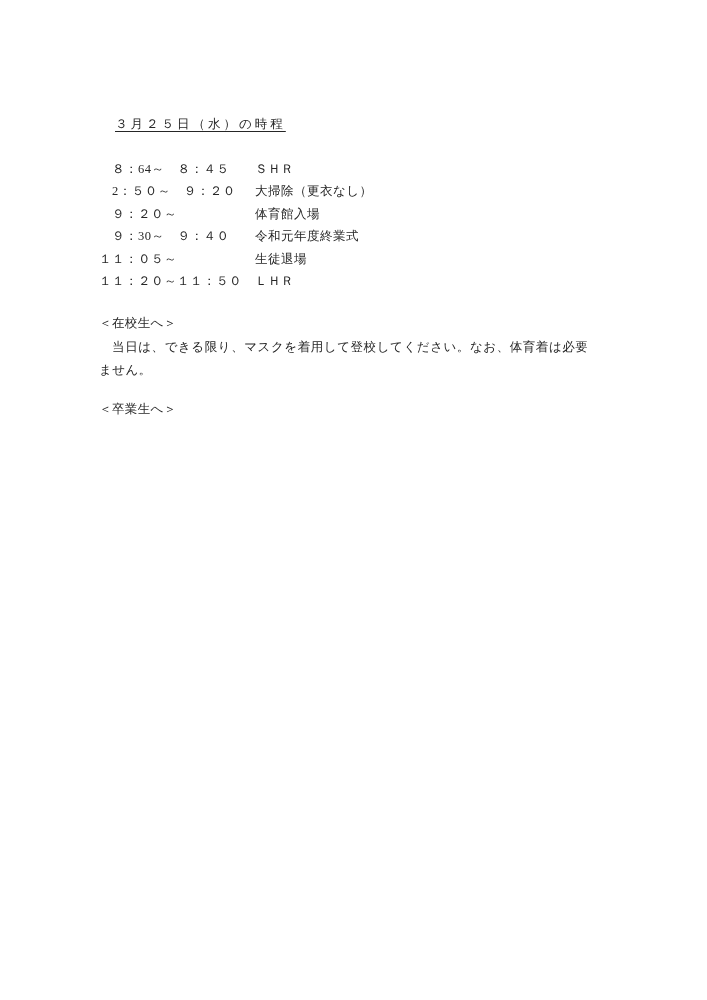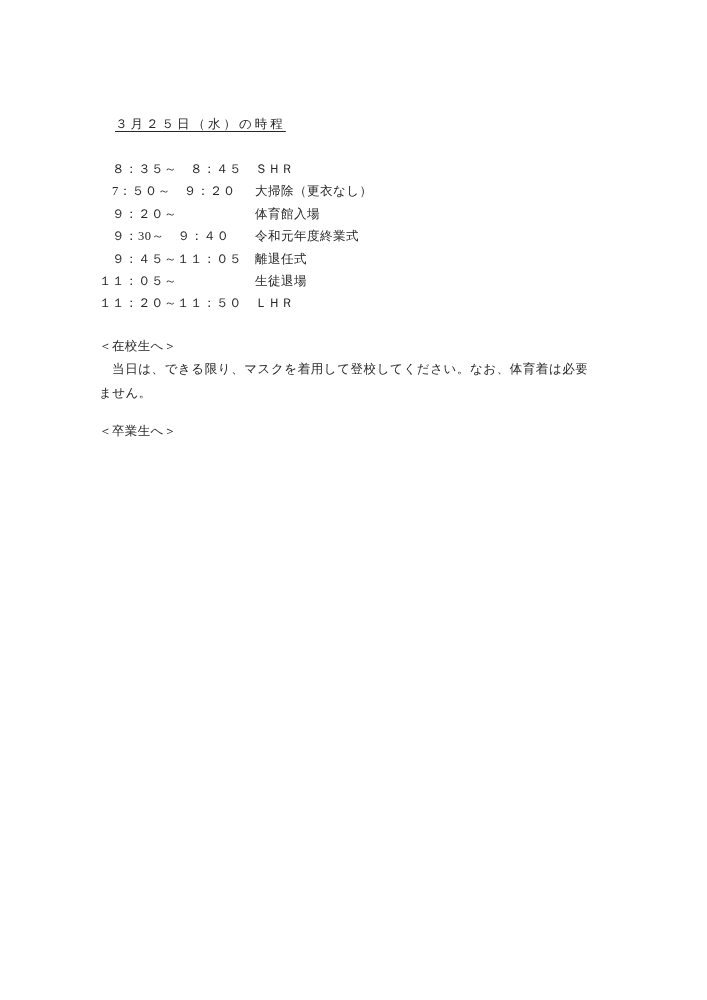--- a/index.html
+++ b/index.html
@@ -70,38 +70,34 @@
 </style>
 </head>
 <body>
 
 <div class="page">
 
   <h1 class="doc-title">３月２５日（水）の時程</h1>
 
   <div class="schedule">
     <div class="schedule-row">
-      <span class="schedule-time">　８：３５～　８：４５</span>
+      <span class="schedule-time">　８：64～　８：４５</span>
       <span class="schedule-activity">ＳＨＲ</span>
     </div>
     <div class="schedule-row">
-      <span class="schedule-time">　7：５０～　９：２０</span>
+      <span class="schedule-time">　2：５０～　９：２０</span>
       <span class="schedule-activity">大掃除（更衣なし）</span>
     </div>
     <div class="schedule-row">
       <span class="schedule-time">　９：２０～</span>
       <span class="schedule-activity">体育館入場</span>
     </div>
     <div class="schedule-row">
       <span class="schedule-time">　９：30～　９：４０</span>
       <span class="schedule-activity">令和元年度終業式</span>
-    </div>
-    <div class="schedule-row">
-      <span class="schedule-time">　９：４５～１１：０５</span>
-      <span class="schedule-activity">離退任式</span>
     </div>
     <div class="schedule-row">
       <span class="schedule-time">１１：０５～</span>
       <span class="schedule-activity">生徒退場</span>
     </div>
     <div class="schedule-row">
       <span class="schedule-time">１１：２０～１１：５０</span>
       <span class="schedule-activity">ＬＨＲ</span>
     </div>
   </div>

